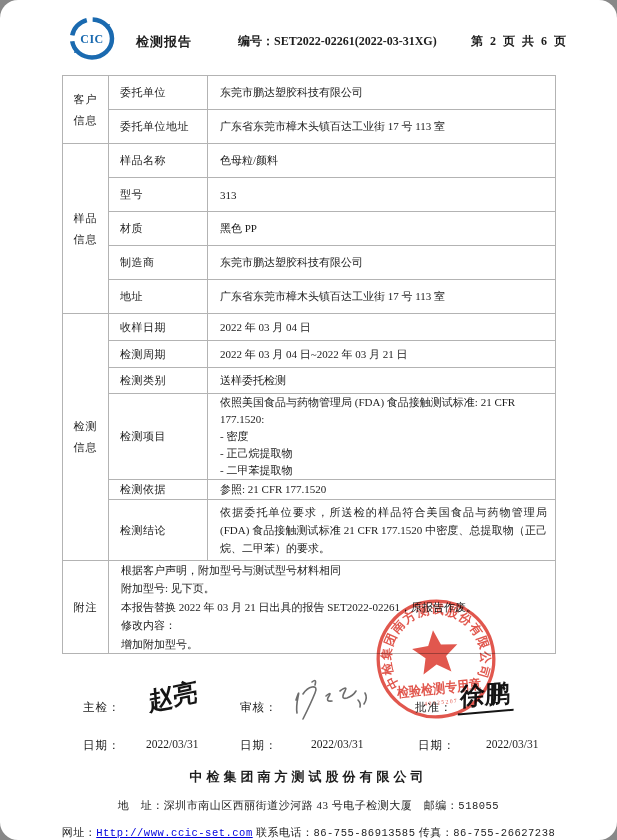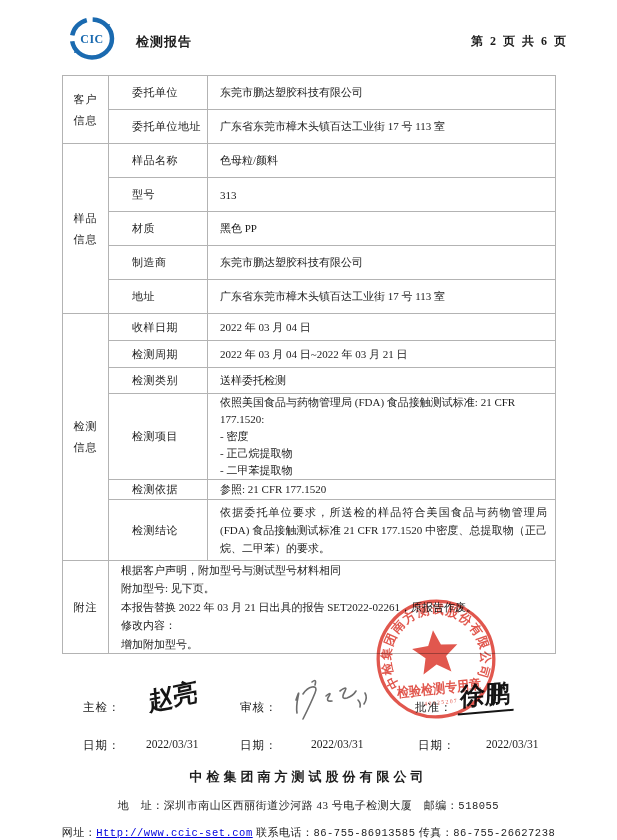--- a/index.html
+++ b/index.html
@@ -1,32 +1,32 @@
 <!DOCTYPE html>
 <html><head>
 <meta charset="utf-8">
 <style>
   * { margin:0; padding:0; box-sizing:border-box; }
   html,body { background:#888; }
   .page {
     position:relative; width:617px; height:840px; margin:0 auto;
     background:#ffffff; overflow:hidden;
-    font-family:"Liberation Serif", serif; color:#1c1c1c;
+    font-family:"Liberation Serif", serif; color:#1c1c1c;border-radius:18px;
   }
   
   .logo { position:absolute; left:66px; top:15px; width:52px; height:47px; }
   .hdr-title { position:absolute; left:136px; top:33px; font-size:13px; font-weight:bold; letter-spacing:1px; }
   .hdr-no { position:absolute; left:238px; top:33px; font-size:12px; font-weight:bold; }
   .hdr-page { position:absolute; left:471px; top:33px; font-size:12px; font-weight:bold; letter-spacing:2px; white-space:nowrap; }
   
   table.report { position:absolute; left:62px; top:75px; width:493px; border-collapse:collapse; table-layout:fixed; }
   table.report td { border:1px solid #b3b3b3; font-size:11px; vertical-align:middle; }
   td.sec { text-align:center; padding:0 2px; }
   td.sec .sec-txt { width:26px; margin:0 auto; line-height:1.9; letter-spacing:1px; }
-  td.lbl { padding-left:23px; letter-spacing:0.5px; }
+  td.lbl { padding-left:11px; letter-spacing:0.5px; }
   td.val { padding-left:12px; padding-right:8px; }
   td.val .ln { line-height:17px; }
   td.just { text-align:justify; line-height:18px; padding-top:3px; padding-bottom:3px; }
   td.note-cell { padding-left:12px; padding-right:0; vertical-align:middle; }
   td.note-cell .ln { line-height:18.4px; }
   
   .sig-area { position:absolute; left:0; top:0; width:617px; height:840px; pointer-events:none; }
   .sig-lbl { position:absolute; font-size:11.5px; letter-spacing:1px; }
   .sig-date { position:absolute; font-size:11.5px; }
   .sig-name { position:absolute; font-size:25px; font-weight:600; color:#151515; white-space:nowrap; }
@@ -47,20 +47,23 @@
 
 <div class="page">
 
   <svg class="logo" viewBox="0 0 52 47">
     <ellipse cx="26" cy="23.5" rx="20" ry="19" fill="none" stroke="#1a6ab0" stroke-width="4.5" stroke-dasharray="76 6 22 6" stroke-dashoffset="18"></ellipse>
     <path d="M38,10 l6,-1 l-2,6 z" fill="#1a6ab0"></path>
     <path d="M14,37 l-6,1 l2,-6 z" fill="#1a6ab0"></path>
     <text x="26" y="28" text-anchor="middle" font-size="12" font-weight="bold" fill="#1a6ab0" font-family="Liberation Serif, serif" letter-spacing="0.5">CIC</text>
   </svg>
   <div class="hdr-title">检测报告</div>
+  <div class="hdr-no">
+    <span>编号：</span><span>SET2022-02261(2022-03-31XG)</span>
+  </div>
   <div class="hdr-page">第 2 页 共 6 页</div>
 
   <table class="report">
     <colgroup>
         <col style="width:46px">
         <col style="width:99px">
         <col style="width:348px">
       </colgroup>
 
     <tbody>

